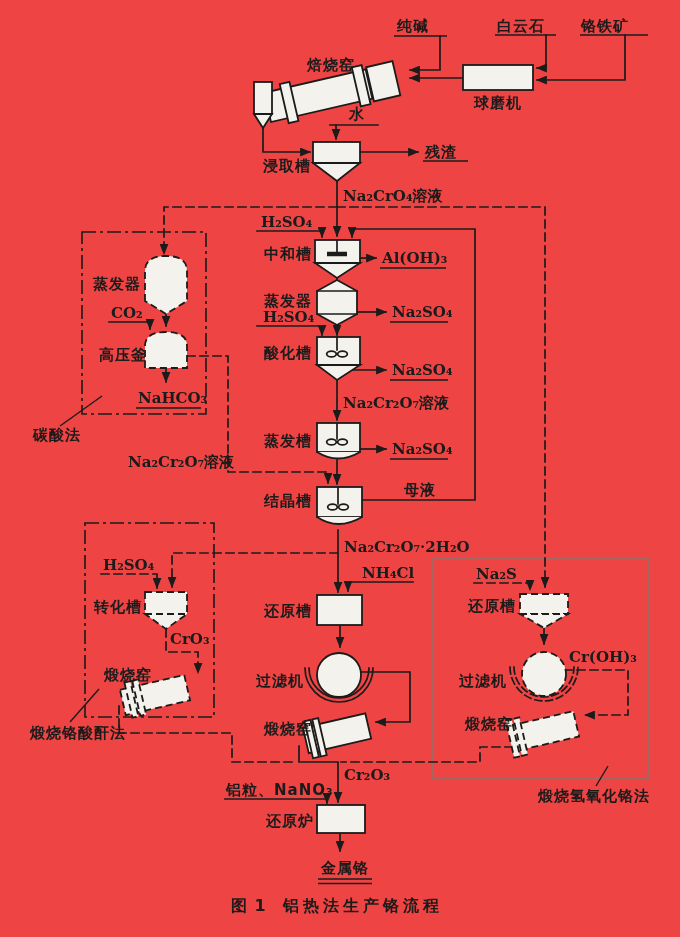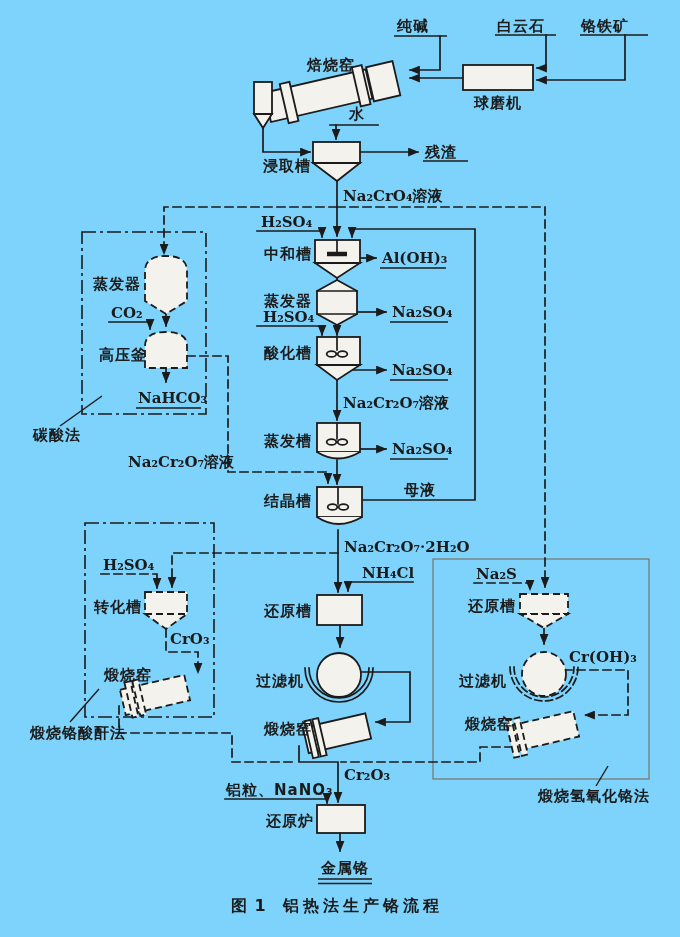--- a/index.html
+++ b/index.html
@@ -1,17 +1,17 @@
 <!DOCTYPE html>
 <html><head>
 <meta charset="utf-8">
 <title></title>
 <style>
   html,body{margin:0;padding:0;background:#f4f2ec;}
-  .page{position:relative;width:680px;height:937px;background:#7dd3fc;overflow:hidden;}
+  .page{position:relative;width:680px;height:937px;background:#ef4444;overflow:hidden;}
   svg{display:block;}
   text{font-family:"DejaVu Sans",sans-serif;fill:#1b1b1b;}
   .t{font-size:15px;font-weight:bold;letter-spacing:1px;}
   .f{font-family:"DejaVu Serif",serif;font-size:15px;font-weight:bold;}
   .cap{font-size:16px;font-weight:bold;letter-spacing:4px;}
   .capf{font-size:16px;font-weight:bold;letter-spacing:1px;}
   .ln{stroke:#1b1b1b;stroke-width:1.7;fill:none;stroke-linecap:square;}
   .dash{stroke-dasharray:8 5;}
   .vd{stroke-dasharray:7 4;}
   .box{stroke:#1b1b1b;stroke-width:1.6;fill:none;stroke-dasharray:14 4 3 4;}

